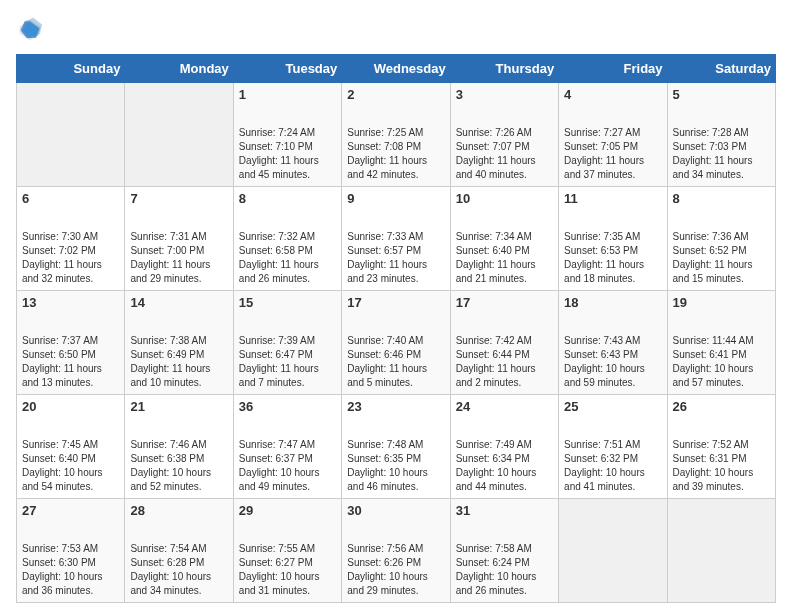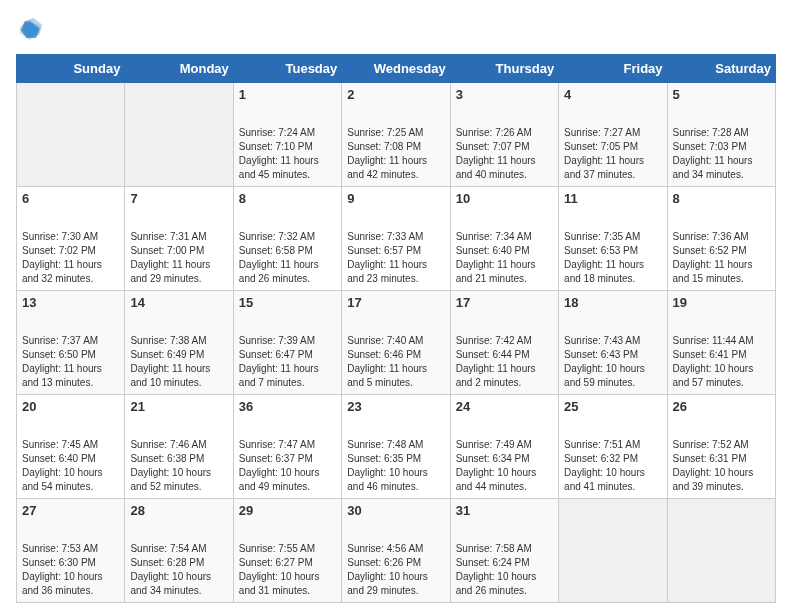--- a/index.html
+++ b/index.html
@@ -302,21 +302,21 @@
 Daylight: 10 hours and 34 minutes.</div>
         </td>
         <td>
           <span class="day-num">29</span>
           <div class="day-info">Sunrise: 7:55 AM
 Sunset: 6:27 PM
 Daylight: 10 hours and 31 minutes.</div>
         </td>
         <td>
           <span class="day-num">30</span>
-          <div class="day-info">Sunrise: 4:56 AM
+          <div class="day-info">Sunrise: 7:56 AM
 Sunset: 6:26 PM
 Daylight: 10 hours and 29 minutes.</div>
         </td>
         <td>
           <span class="day-num">31</span>
           <div class="day-info">Sunrise: 7:58 AM
 Sunset: 6:24 PM
 Daylight: 10 hours and 26 minutes.</div>
         </td>
         <td class="empty-cell"></td>

